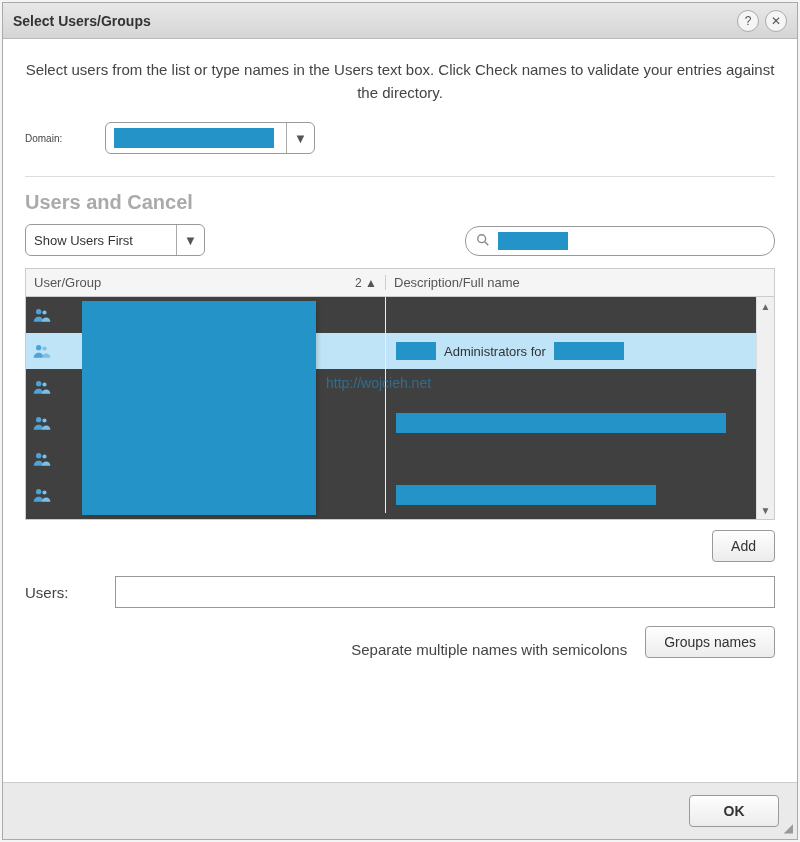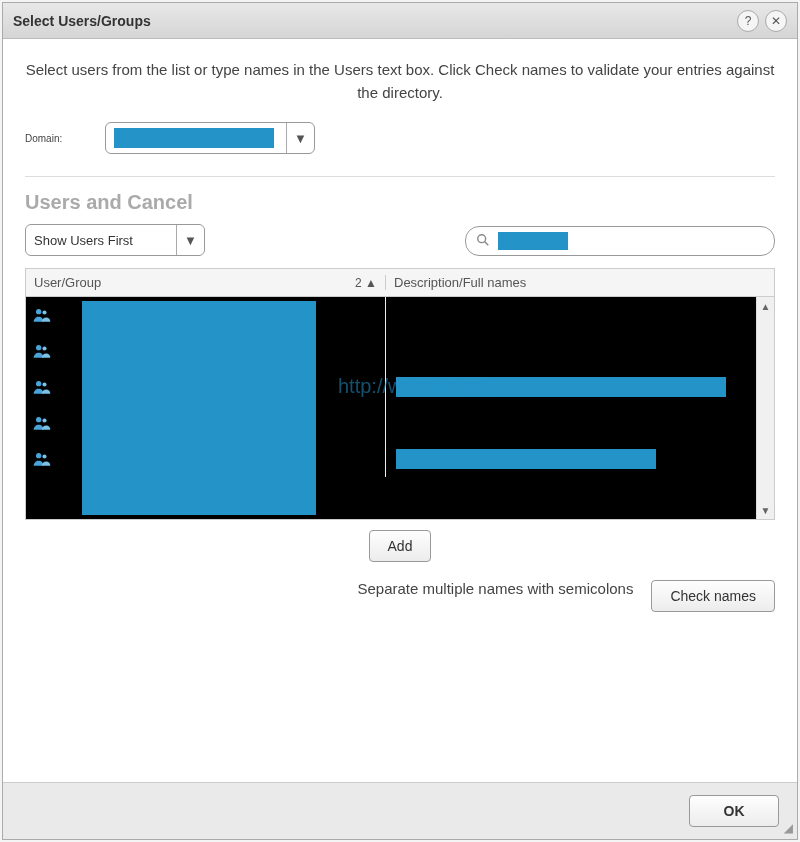--- a/index.html
+++ b/index.html
@@ -123,21 +123,21 @@
     background:#fff;
   }
   .searchbox .sicon {
     color:#888; font-size:14px; margin-right:8px;
   }
   .searchbox .sredact {
     background:#2393c8;height:18px;width:70px;
   }
   .grid {
     border:1px solid #ccc;
-    background:#000000;
+    background:#404040;
   }
   .ghead {
     display:flex;
     background:#f5f5f5;
     border-bottom:1px solid #ccc;
     font-size:13px;color:#555;
     height:28px;align-items:center;
   }
   .ghead .col1 {
     flex:0 0 360px;
@@ -186,24 +186,24 @@
   .overlay-redact {
     position:absolute;
     left:56px; top:4px;
     width:234px; height:214px;
     background:#2393c8;
     z-index:5;
     box-shadow:2px 2px 4px rgba(0,0,0,0.15);
   }
   .watermark {
     position:absolute;
-    left:312px; top:78px;
+    left:300px; top:78px;
     color:#2393c8;
     opacity:0.55;
-    font-size:20px;
+    font-size:14px;
     z-index:6;
   }
   .vscroll {
     position:absolute; right:0; top:0; bottom:0; width:18px;
     background:#f0f0f0;border-left:1px solid #ddd;
     display:flex;flex-direction:column;align-items:center;
     z-index:7;
   }
   .vscroll .arr {
     width:100%;height:18px;display:flex;align-items:center;justify-content:center;color:#666;font-size:10px;
@@ -213,37 +213,37 @@
     border:1px solid #999;
     border-radius:4px;
     background:linear-gradient(#fefefe,#ececec);
     height:32px;
     padding:0 18px;
     font-size:14px;color:#333;
     display:inline-flex;align-items:center;justify-content:center;
     cursor:default;
   }
   .add-row {
-    display:flex; justify-content:center;
+    display:flex; justify-content:flex-end;
     margin:10px 0 14px 0;
   }
   .field-row {
     display:flex;align-items:center;margin-bottom:14px;
   }
   .field-row .flabel { width:90px;font-size:15px;color:#444; }
   .text-input {
     flex:1;
     border:1px solid #999;
     height:32px;
     background:#fff;
     display:flex;align-items:center;
     padding:0 6px;
   }
   .hint-row {
-    display:flex;align-items:flex-start;justify-content:flex-end;
+    display:flex;align-items:flex-end;justify-content:flex-end;
     gap:18px;
     margin-top:4px;
   }
   .hint-row .hint { font-size:15px;color:#444; }
   .footer {
     border-top:1px solid #ccc;
     background:#eaeaea;
     padding:12px 18px;
     display:flex;justify-content:flex-end;
   }
@@ -296,36 +296,53 @@
         <span class="sredact"></span>
       </div>
     </div>
 
     <div class="grid">
       <div class="ghead">
         <div class="col1">
           <span>User/Group</span>
           <span class="sort">2 ▲</span>
         </div>
-        <div class="col2">Description/Full names</div>
+        <div class="col2">Description/Full name</div>
       </div>
       <div class="gbody">
 
         <div class="grow">
           <div class="c1">
               <span class="gicon">
                 <svg viewBox="0 0 24 24">
                   <circle cx="8" cy="8" r="3.2" fill="#4aa3d9"></circle>
                   <circle cx="15" cy="9" r="2.5" fill="#7bc0e6"></circle>
                   <path d="M2 20c0-3.5 3-6 6-6s6 2.5 6 6" fill="#4aa3d9"></path>
                   <path d="M12 20c0-2.8 2-5 5-5s5 2.2 5 5" fill="#7bc0e6"></path>
                 </svg>
               </span>
             </div>
           <div class="c2"></div>
+        </div>
+        <div class="grow sel">
+          <div class="c1">
+              <span class="gicon">
+                <svg viewBox="0 0 24 24">
+                  <circle cx="8" cy="8" r="3.2" fill="#4aa3d9"></circle>
+                  <circle cx="15" cy="9" r="2.5" fill="#7bc0e6"></circle>
+                  <path d="M2 20c0-3.5 3-6 6-6s6 2.5 6 6" fill="#4aa3d9"></path>
+                  <path d="M12 20c0-2.8 2-5 5-5s5 2.2 5 5" fill="#7bc0e6"></path>
+                </svg>
+              </span>
+            </div>
+          <div class="c2">
+            <span class="redact-block" style="width:40px;height:18px"></span>
+            <span>Administrators for</span>
+            <span class="redact-block" style="width:70px;height:18px"></span>
+          </div>
         </div>
         <div class="grow">
           <div class="c1">
               <span class="gicon">
                 <svg viewBox="0 0 24 24">
                   <circle cx="8" cy="8" r="3.2" fill="#4aa3d9"></circle>
                   <circle cx="15" cy="9" r="2.5" fill="#7bc0e6"></circle>
                   <path d="M2 20c0-3.5 3-6 6-6s6 2.5 6 6" fill="#4aa3d9"></path>
                   <path d="M12 20c0-2.8 2-5 5-5s5 2.2 5 5" fill="#7bc0e6"></path>
                 </svg>
@@ -385,25 +402,29 @@
           <div class="track"></div>
           <div class="arr">▼</div>
         </div>
       </div>
     </div>
 
     <div class="add-row">
       <span class="btn">Add</span>
     </div>
 
+    <div class="field-row">
+      <span class="flabel">Users:</span>
+      <div class="text-input"></div>
+    </div>
 
 
     <div class="hint-row">
       <span class="hint">Separate multiple names with semicolons</span>
-      <span class="btn">Check names</span>
+      <span class="btn">Groups names</span>
     </div>
   </div>
 
   <div class="footer">
     <span class="btn" style="font-weight:bold">OK</span>
   </div>
 
   <span class="resize-grip">◢</span>
 </div>
 

